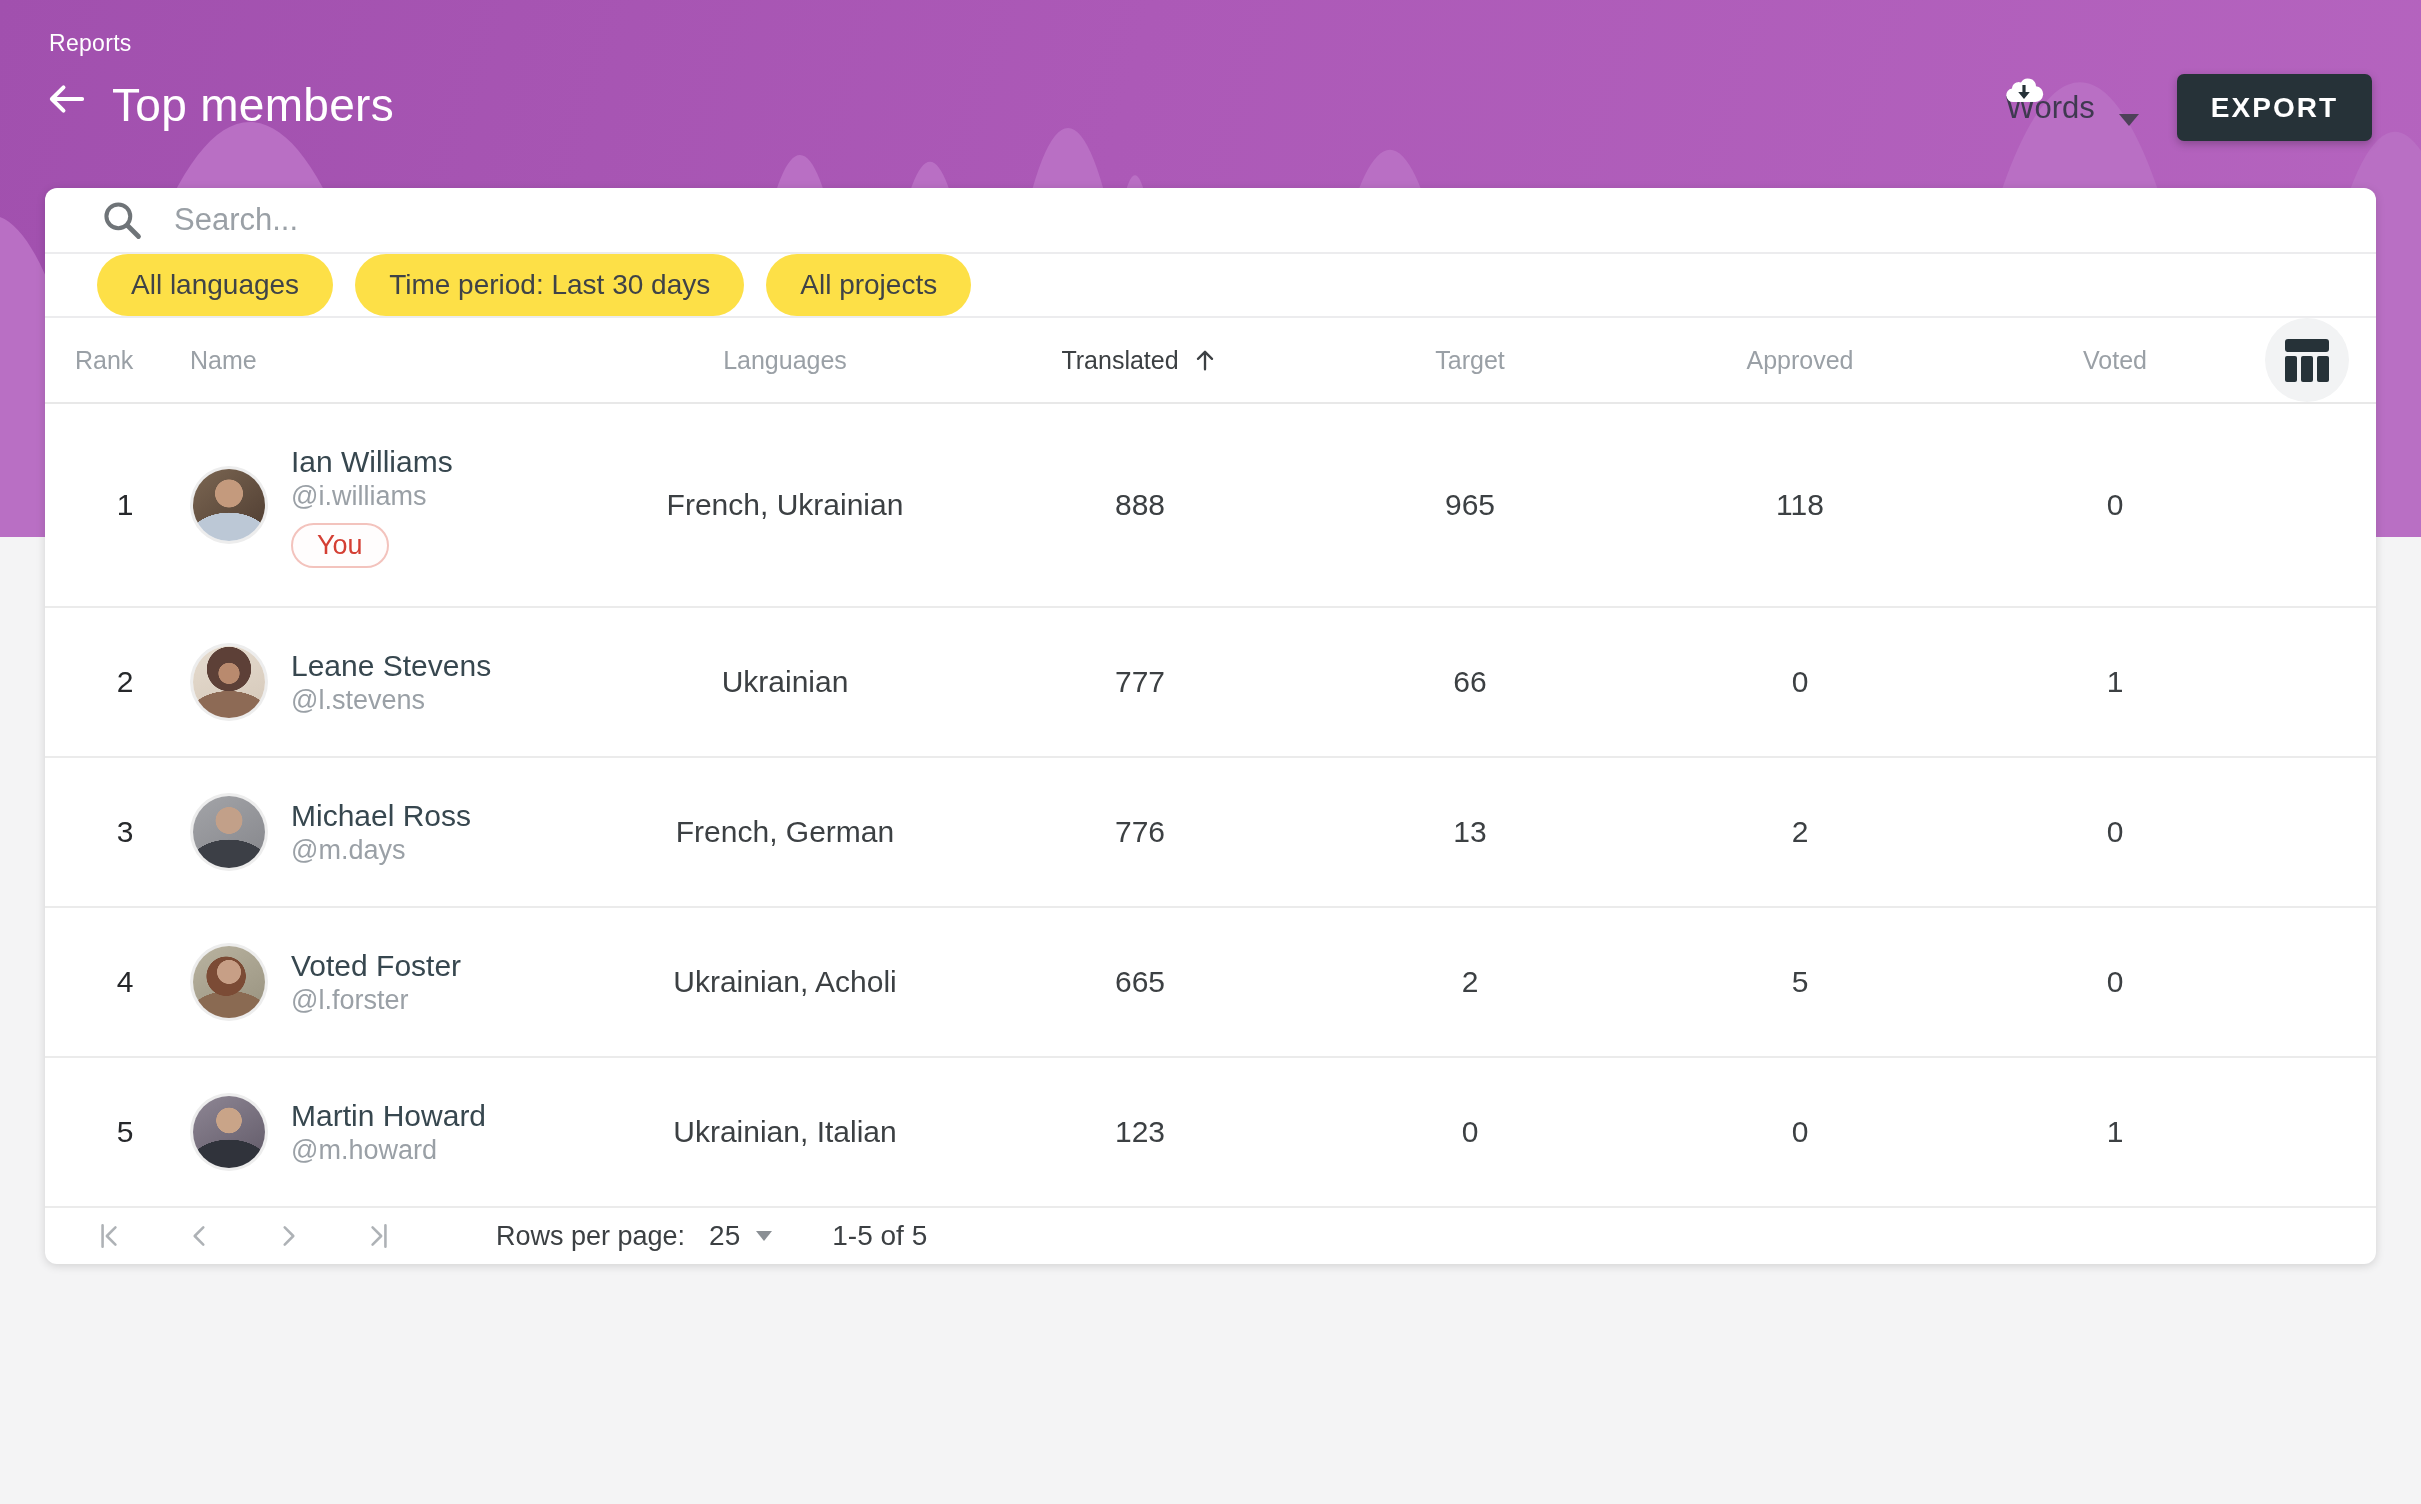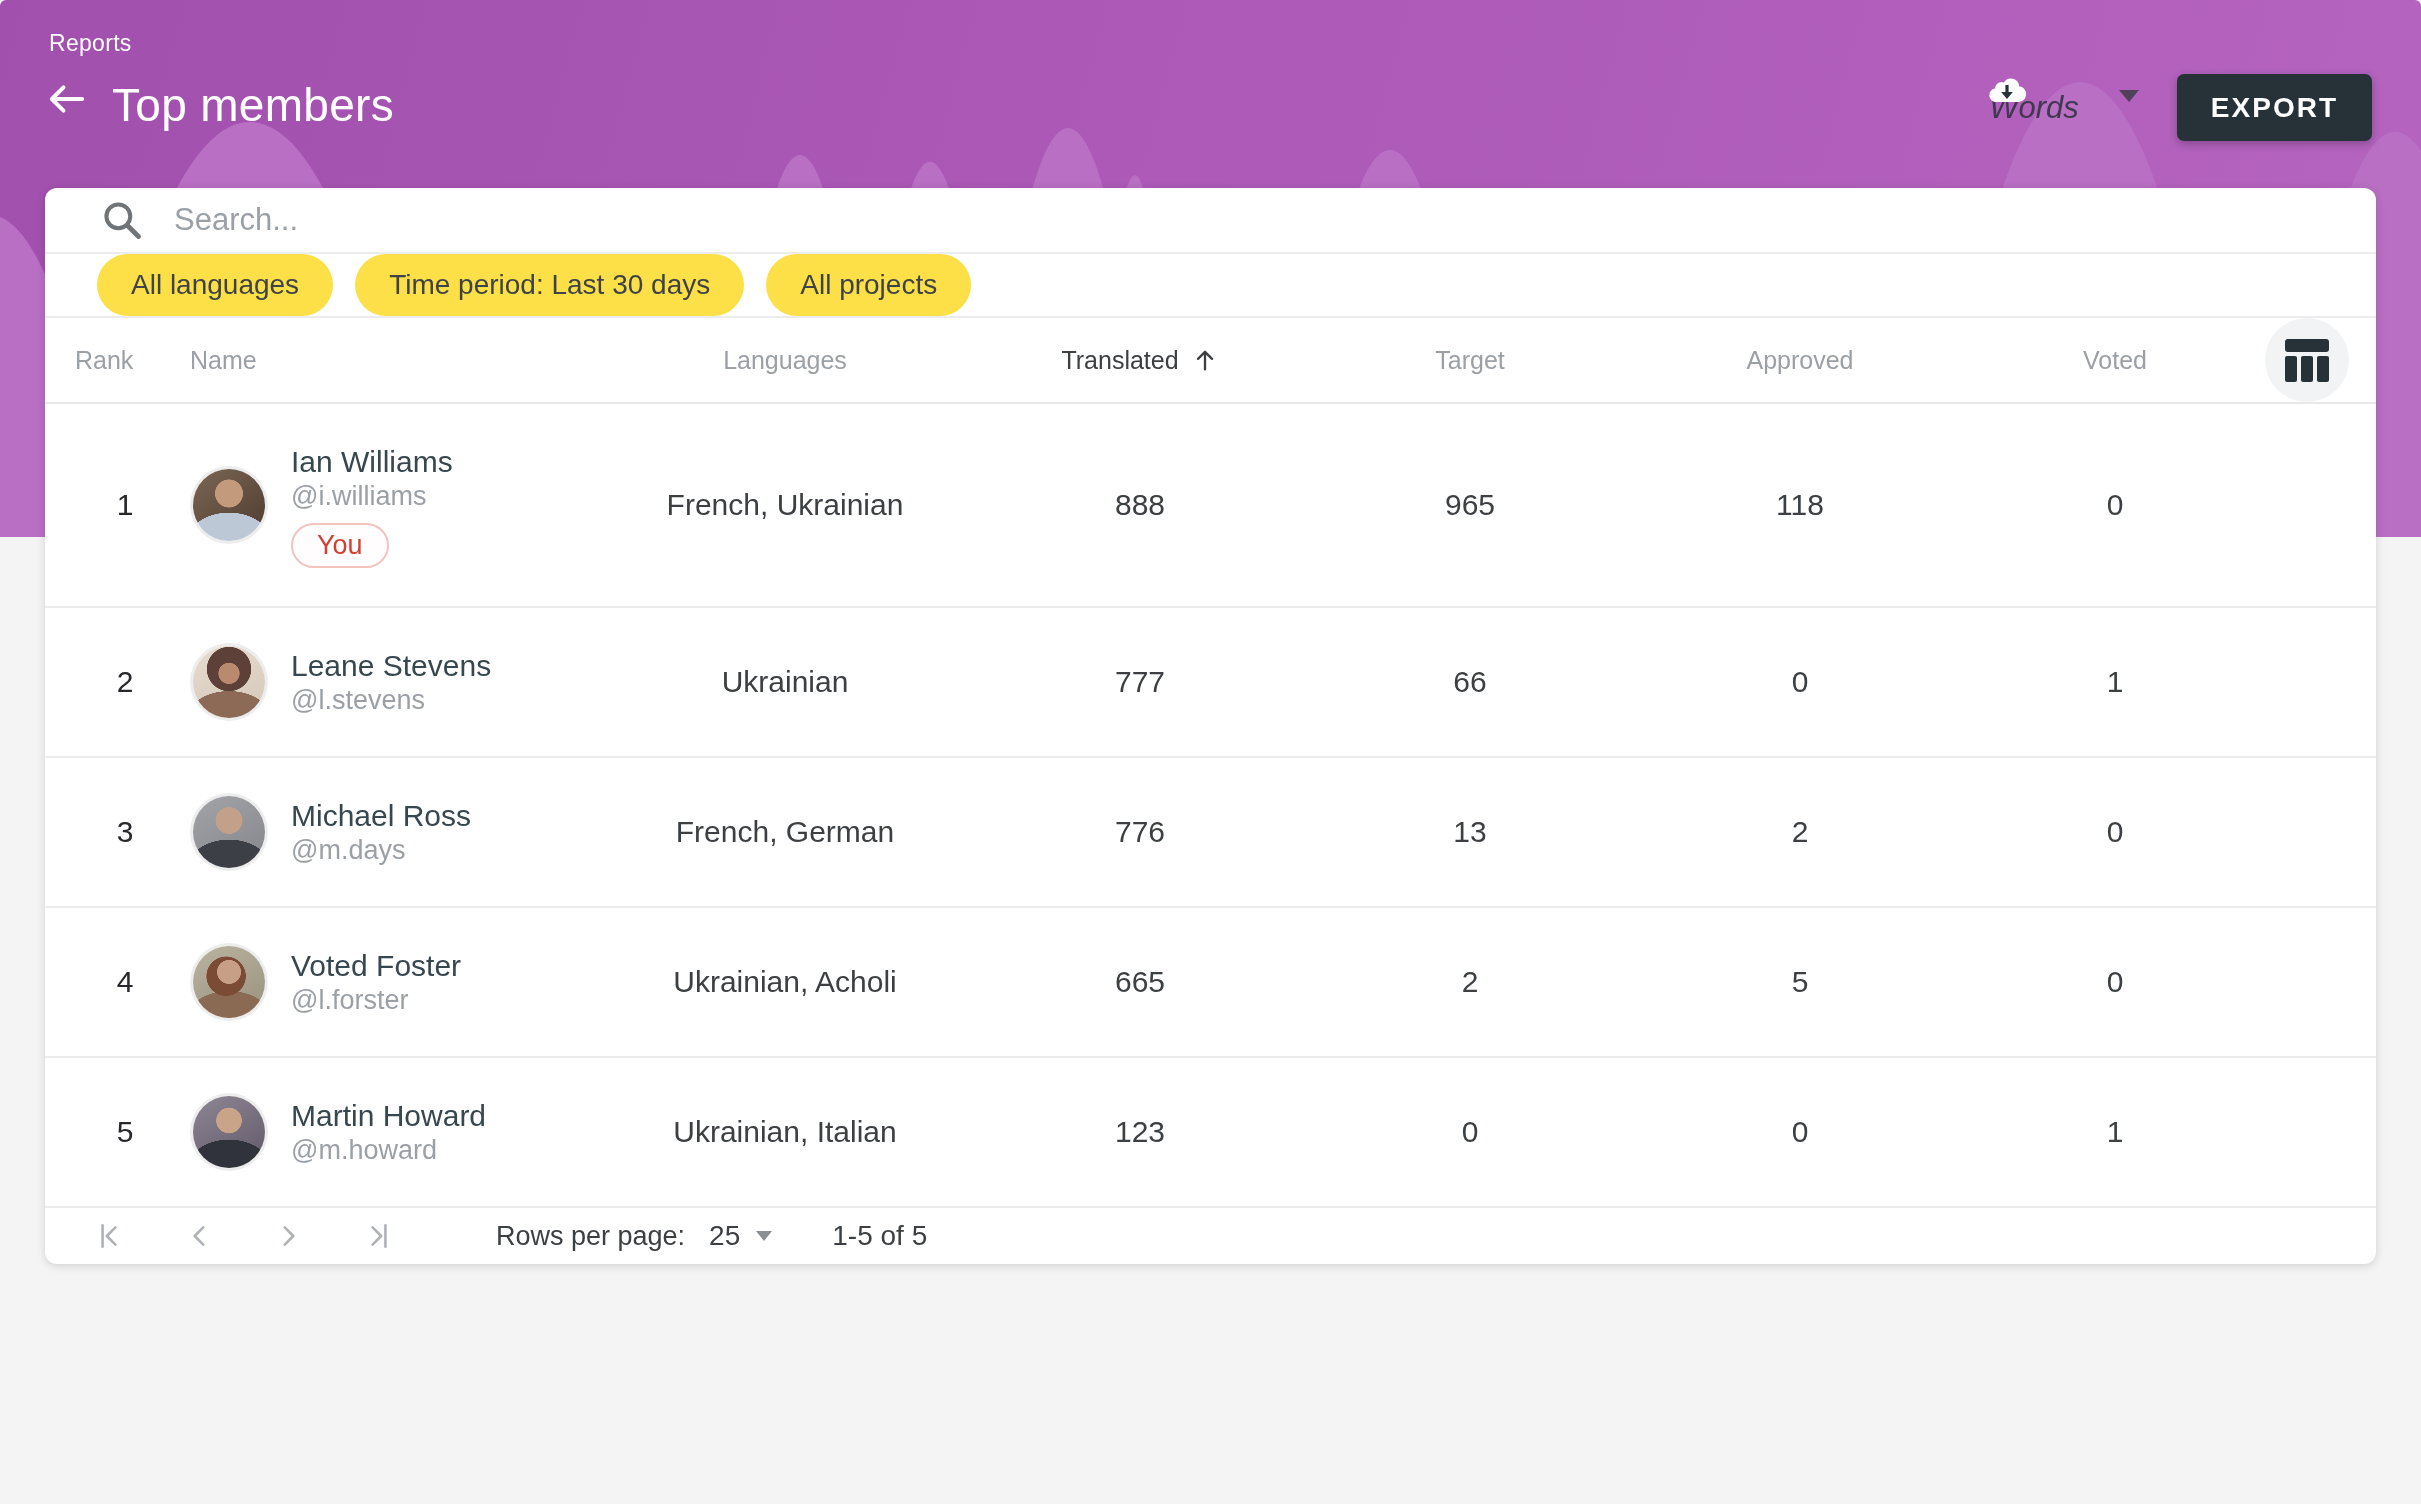--- a/index.html
+++ b/index.html
@@ -1,29 +1,29 @@
 <!DOCTYPE html>
 <html><head>
 <meta charset="utf-8">
 <style>
   html,body{margin:0;padding:0;}
   body{font-family:"Liberation Sans","DejaVu Sans",sans-serif;background:#f4f4f5;}
-  .screen{position:relative;width:2421px;height:1504px;overflow:hidden;background:#f4f4f5;border-radius:6px;}
+  .screen{position:relative;width:2421px;height:1504px;overflow:hidden;background:#f4f4f5;}
 
   
   .hero{position:absolute;left:0;top:0;width:2421px;height:537px;
         background:linear-gradient(105deg,#a150ae 0%,#ac59b7 45%,#b564bf 100%);overflow:hidden;}
   .hero svg{position:absolute;left:0;top:0;}
   .hero-content{position:absolute;left:0;top:0;width:100%;}
   .breadcrumb{position:absolute;left:49px;top:30px;color:#ffffff;font-size:23px;letter-spacing:.3px;}
   .title-row{position:absolute;left:46px;top:78px;display:flex;align-items:center;gap:22px;}
   .back-btn{width:44px;height:44px;display:flex;align-items:center;justify-content:center;cursor:pointer;}
   .page-title{color:#ffffff;font-size:46px;font-weight:400;letter-spacing:.3px;}
   .header-right{position:absolute;right:49px;top:74px;display:flex;align-items:center;gap:36px;}
-  .unit-dropdown{display:flex;align-items:flex-start;gap:40px;cursor:pointer;padding:6px 2px;font-style:italic;}
+  .unit-dropdown{display:flex;align-items:flex-end;gap:24px;cursor:pointer;padding:6px 2px;}
   .unit-value{font-size:31px;color:#3f3950;}
   .caret{width:0;height:0;border-left:10px solid transparent;border-right:10px solid transparent;border-top:12px solid #4e4159;}
   .export-btn{display:flex;align-items:center;justify-content:center;gap:18px;height:67px;padding:0 34px;
               background:#263238;border-radius:7px;cursor:pointer;box-shadow:0 3px 8px rgba(0,0,0,.25);}
   .export-label{color:#ffffff;font-size:28px;font-weight:700;letter-spacing:2px;}
 
   
   .card{position:absolute;left:45px;top:188px;width:2331px;height:1076px;background:#ffffff;
         border-radius:12px;box-shadow:0 2px 10px rgba(0,0,0,.14);display:flex;flex-direction:column;}
 

